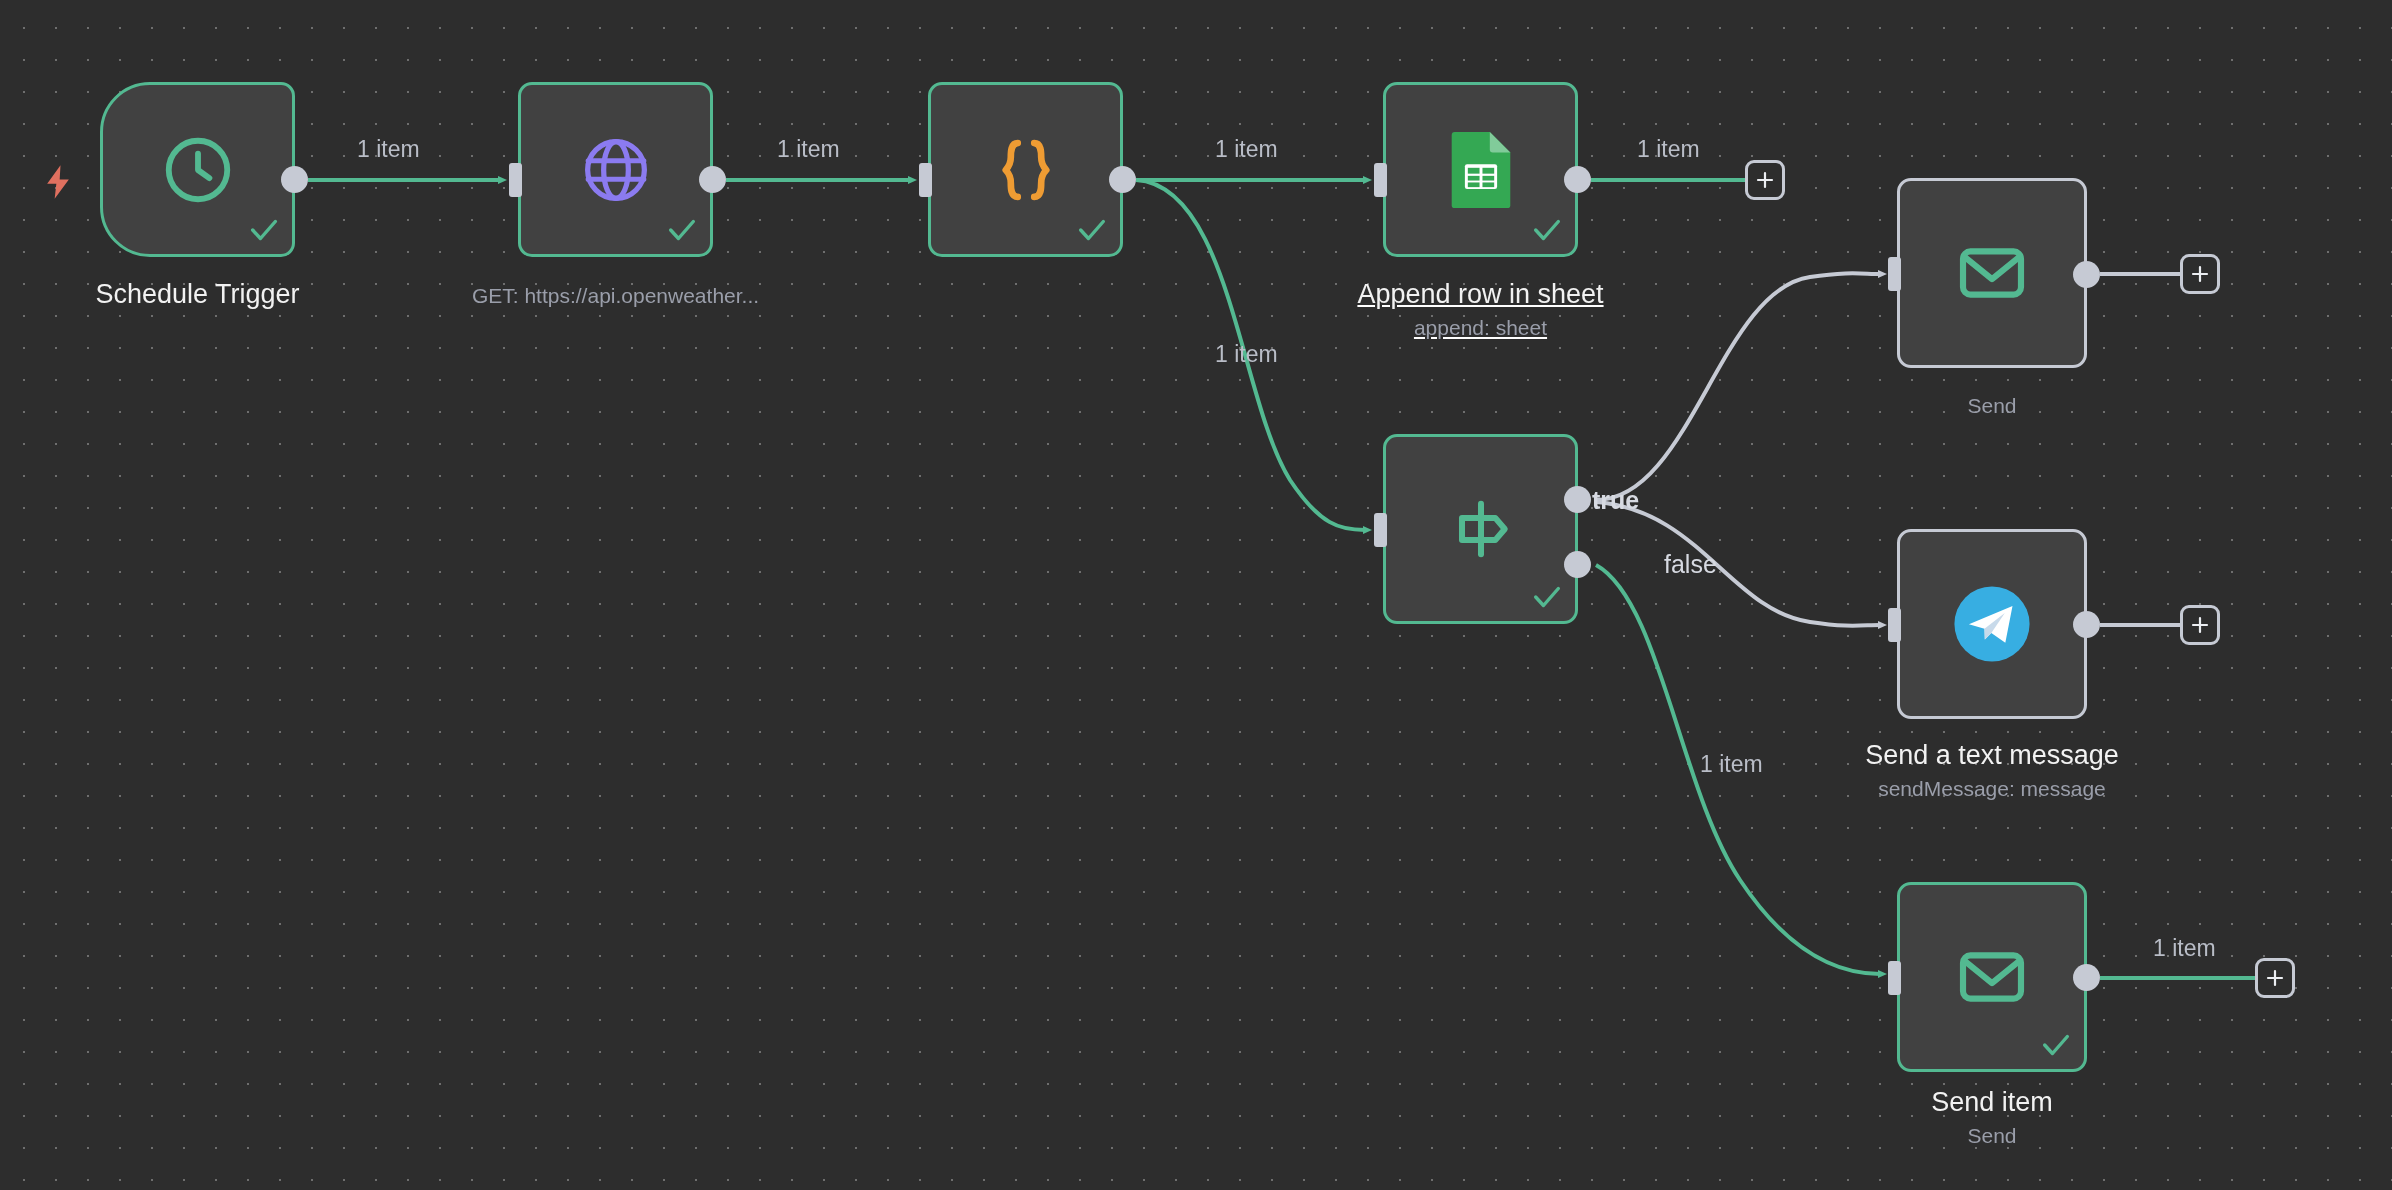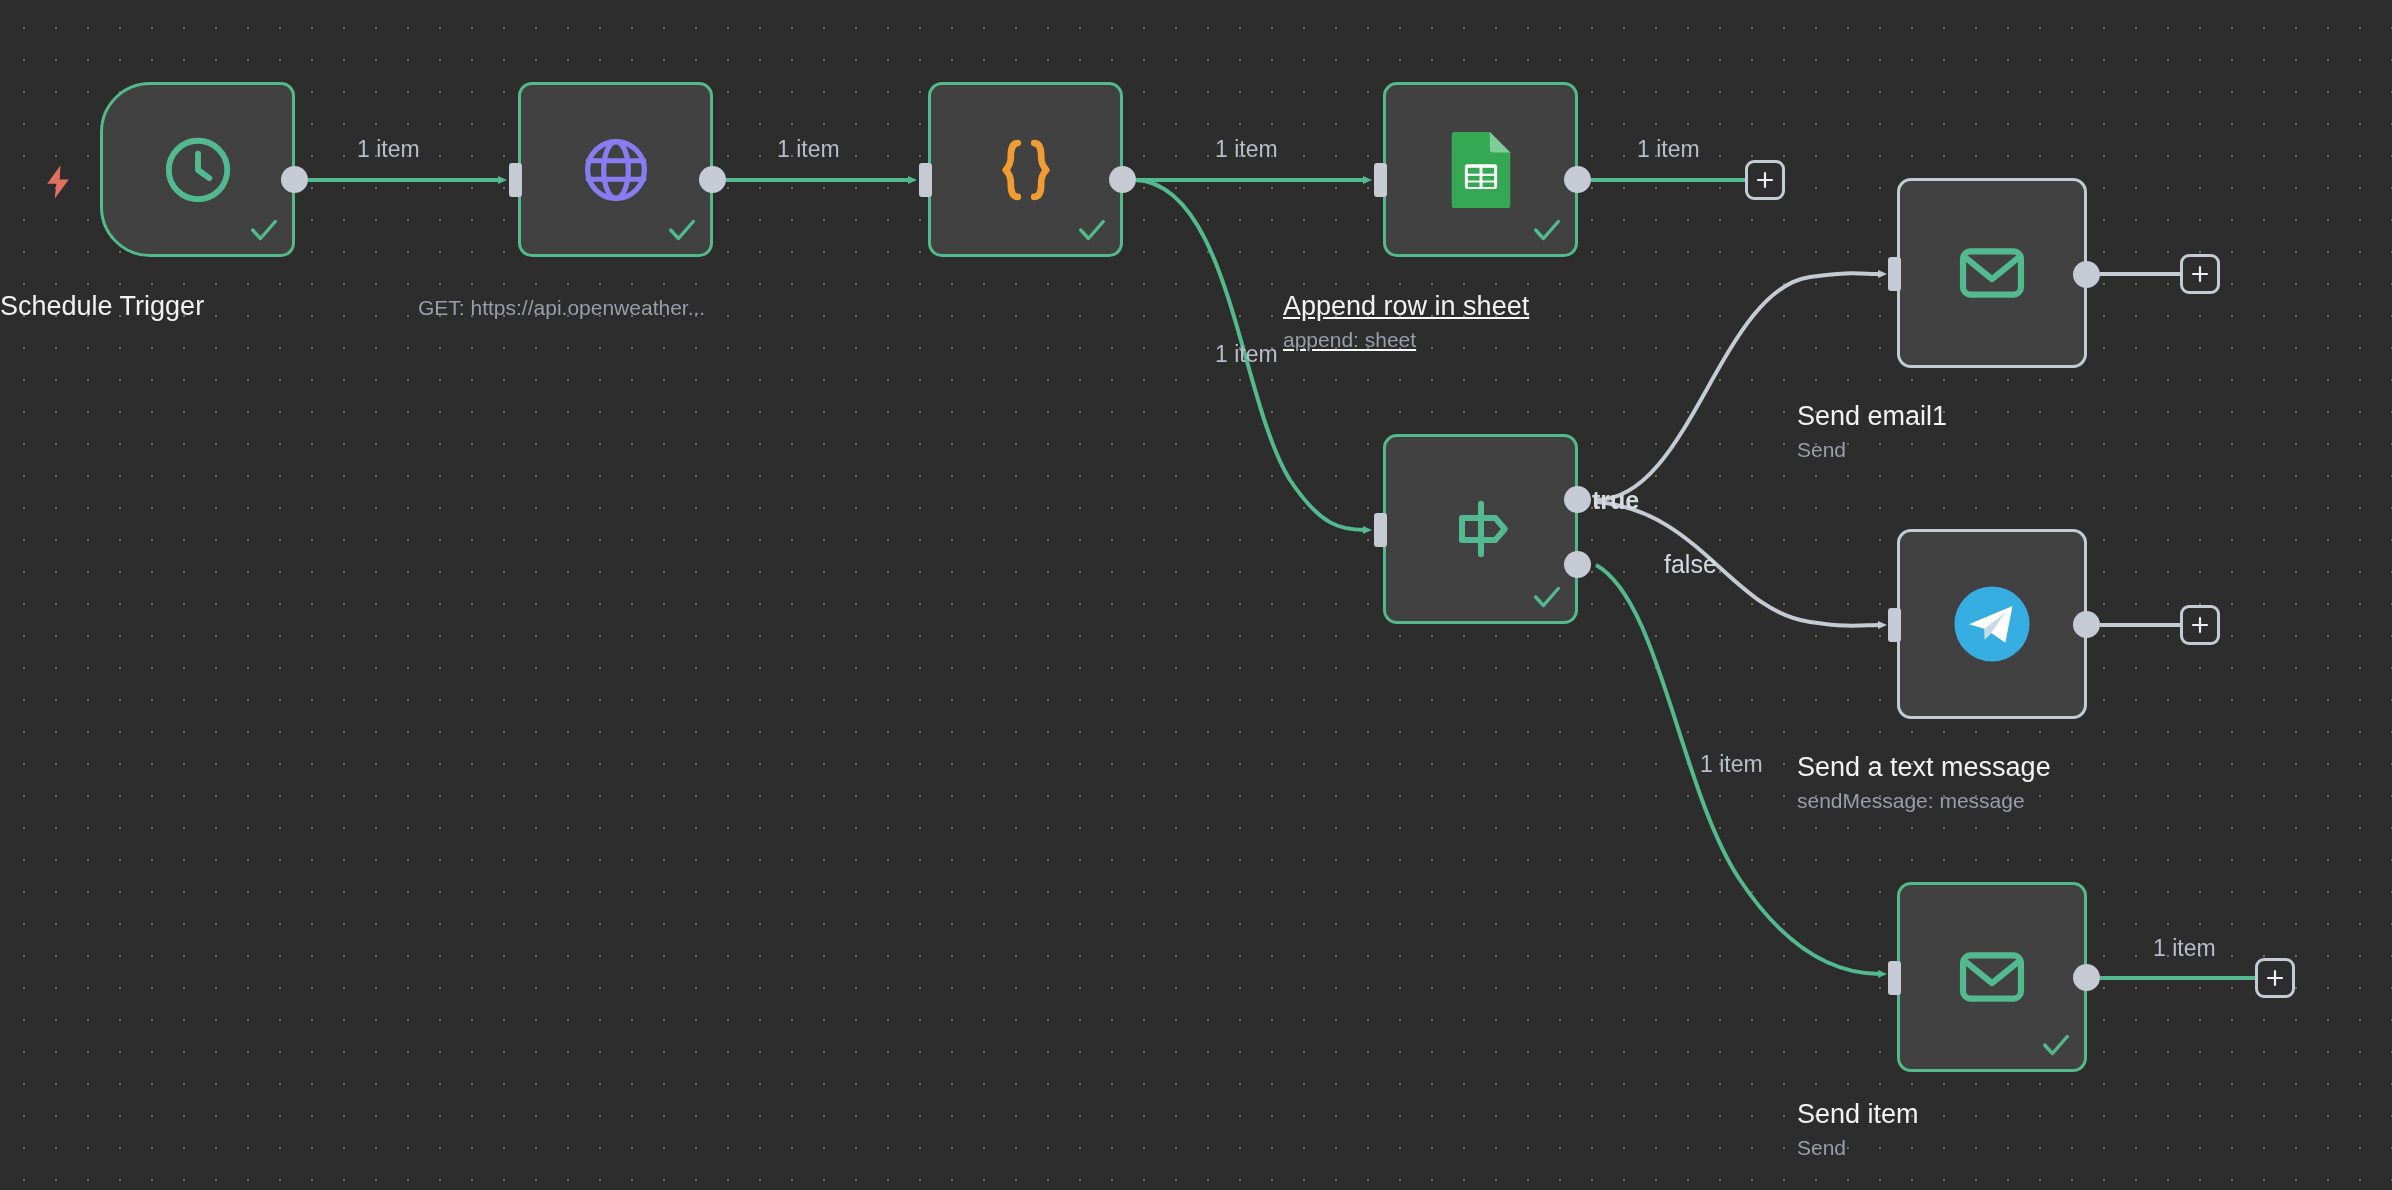--- a/index.html
+++ b/index.html
@@ -49,23 +49,23 @@
   }
   .node-check {
     position: absolute;
     right: 11px;
     bottom: 7px;
     width: 34px;
     height: 34px;
   }
   .node-labels {
     position: absolute;
+    text-align: center;
     color: #ffffff;
     pointer-events: none;
-    margin-top: 12px;
   }
   .node-title {
     font-size: 27px;
     color: #f2f2f2;
     white-space: nowrap;
     line-height: 1.2;
   }
   .node-subtitle {
     font-size: 21px;
     color: #9a9eaa;
@@ -249,21 +249,20 @@
 
   <div class="node pending" style="left:1897px; top:178px; width:190px; height:190px;">
     <span class="icon-wrap">
       <svg width="74" height="74" viewBox="0 0 24 24" fill="none" stroke="#53b991" stroke-width="2" stroke-linecap="round" stroke-linejoin="round">
         <rect x="2.6" y="5" width="18.8" height="14" rx="2.4"></rect>
         <path d="M3.4 7 L12 14 L20.6 7"></path>
       </svg>
     </span>
   </div>
   <div class="node-labels" style="left:1797px; top:388px; width:390px;">
-    <div class="node-title">Send email1</div>
     <div class="node-subtitle">Send</div>
   </div>
 
   <div class="node pending" style="left:1897px; top:529px; width:190px; height:190px;">
     <span class="icon-wrap">
       <svg width="82" height="82" viewBox="0 0 48 48">
         <circle cx="24" cy="24" r="22" fill="#37aee2"></circle>
         <path d="M10.5 24.2 L36 13.5 L31.8 35 L23.6 29.2 L19.8 33 L19.6 26.8 Z" fill="#ffffff"></path>
         <path d="M19.6 26.8 L31.5 17.6 L23.6 29.2 L19.8 33 Z" fill="#c8daea"></path>
       </svg>

